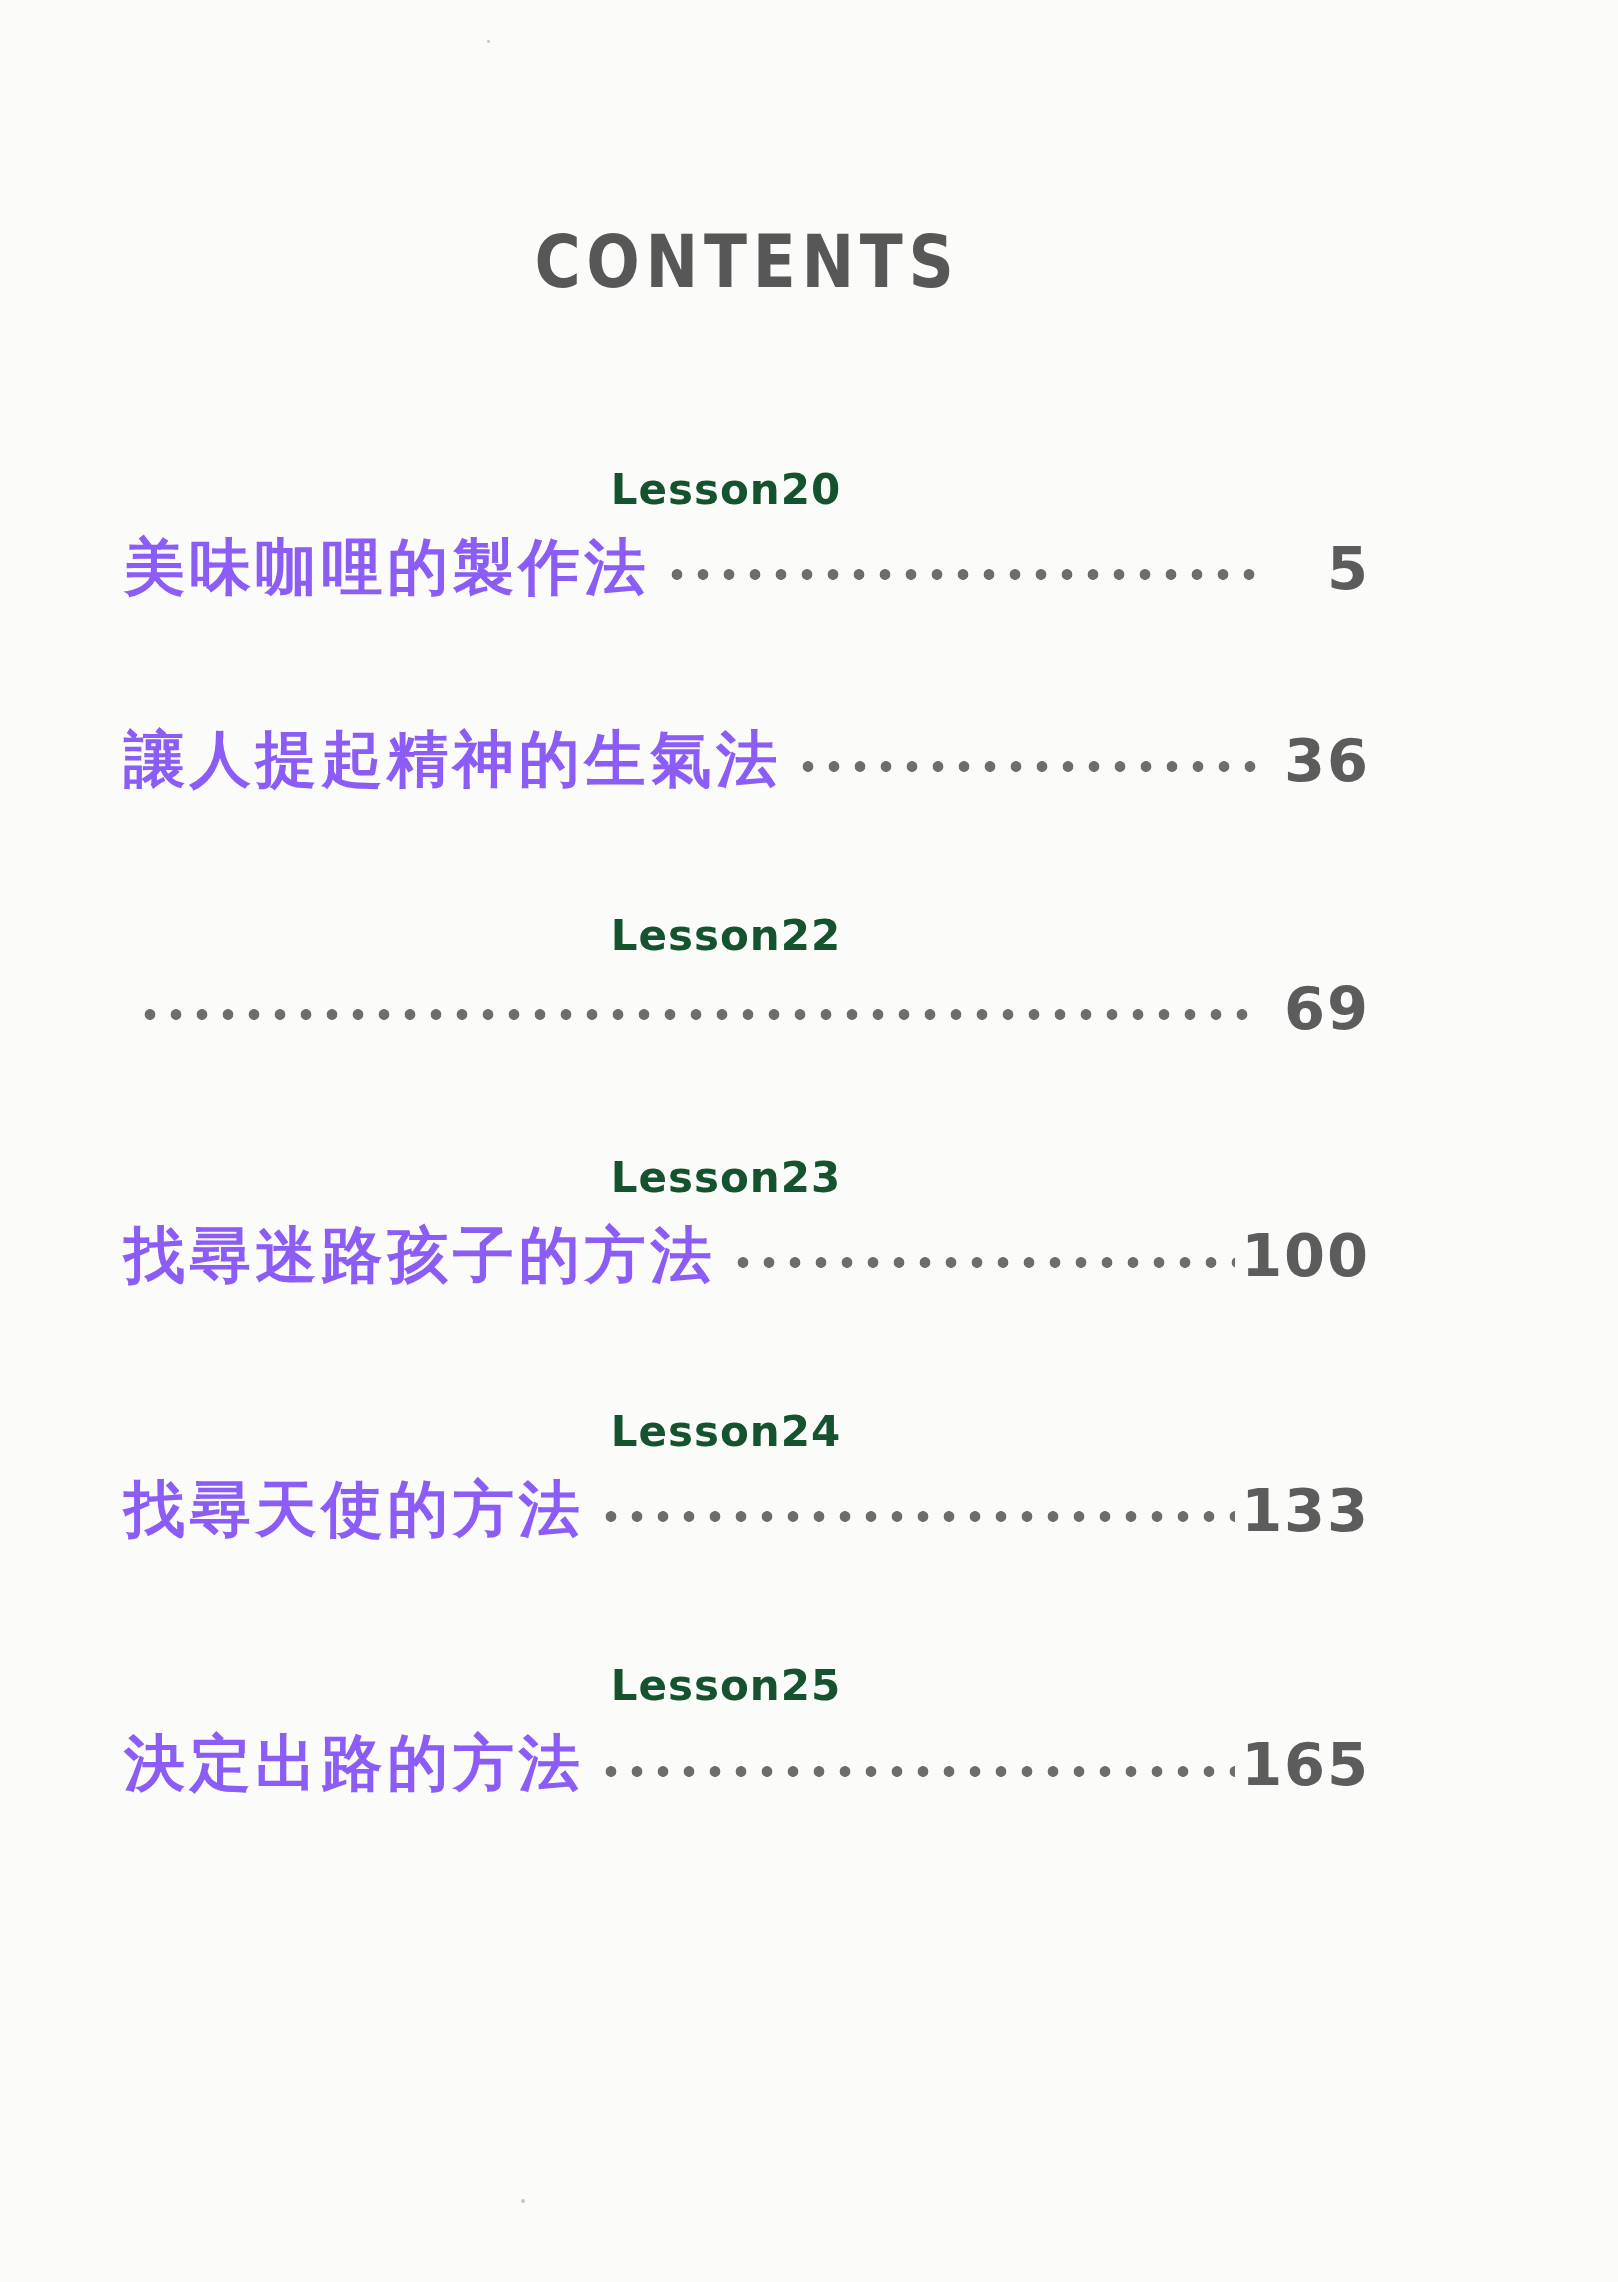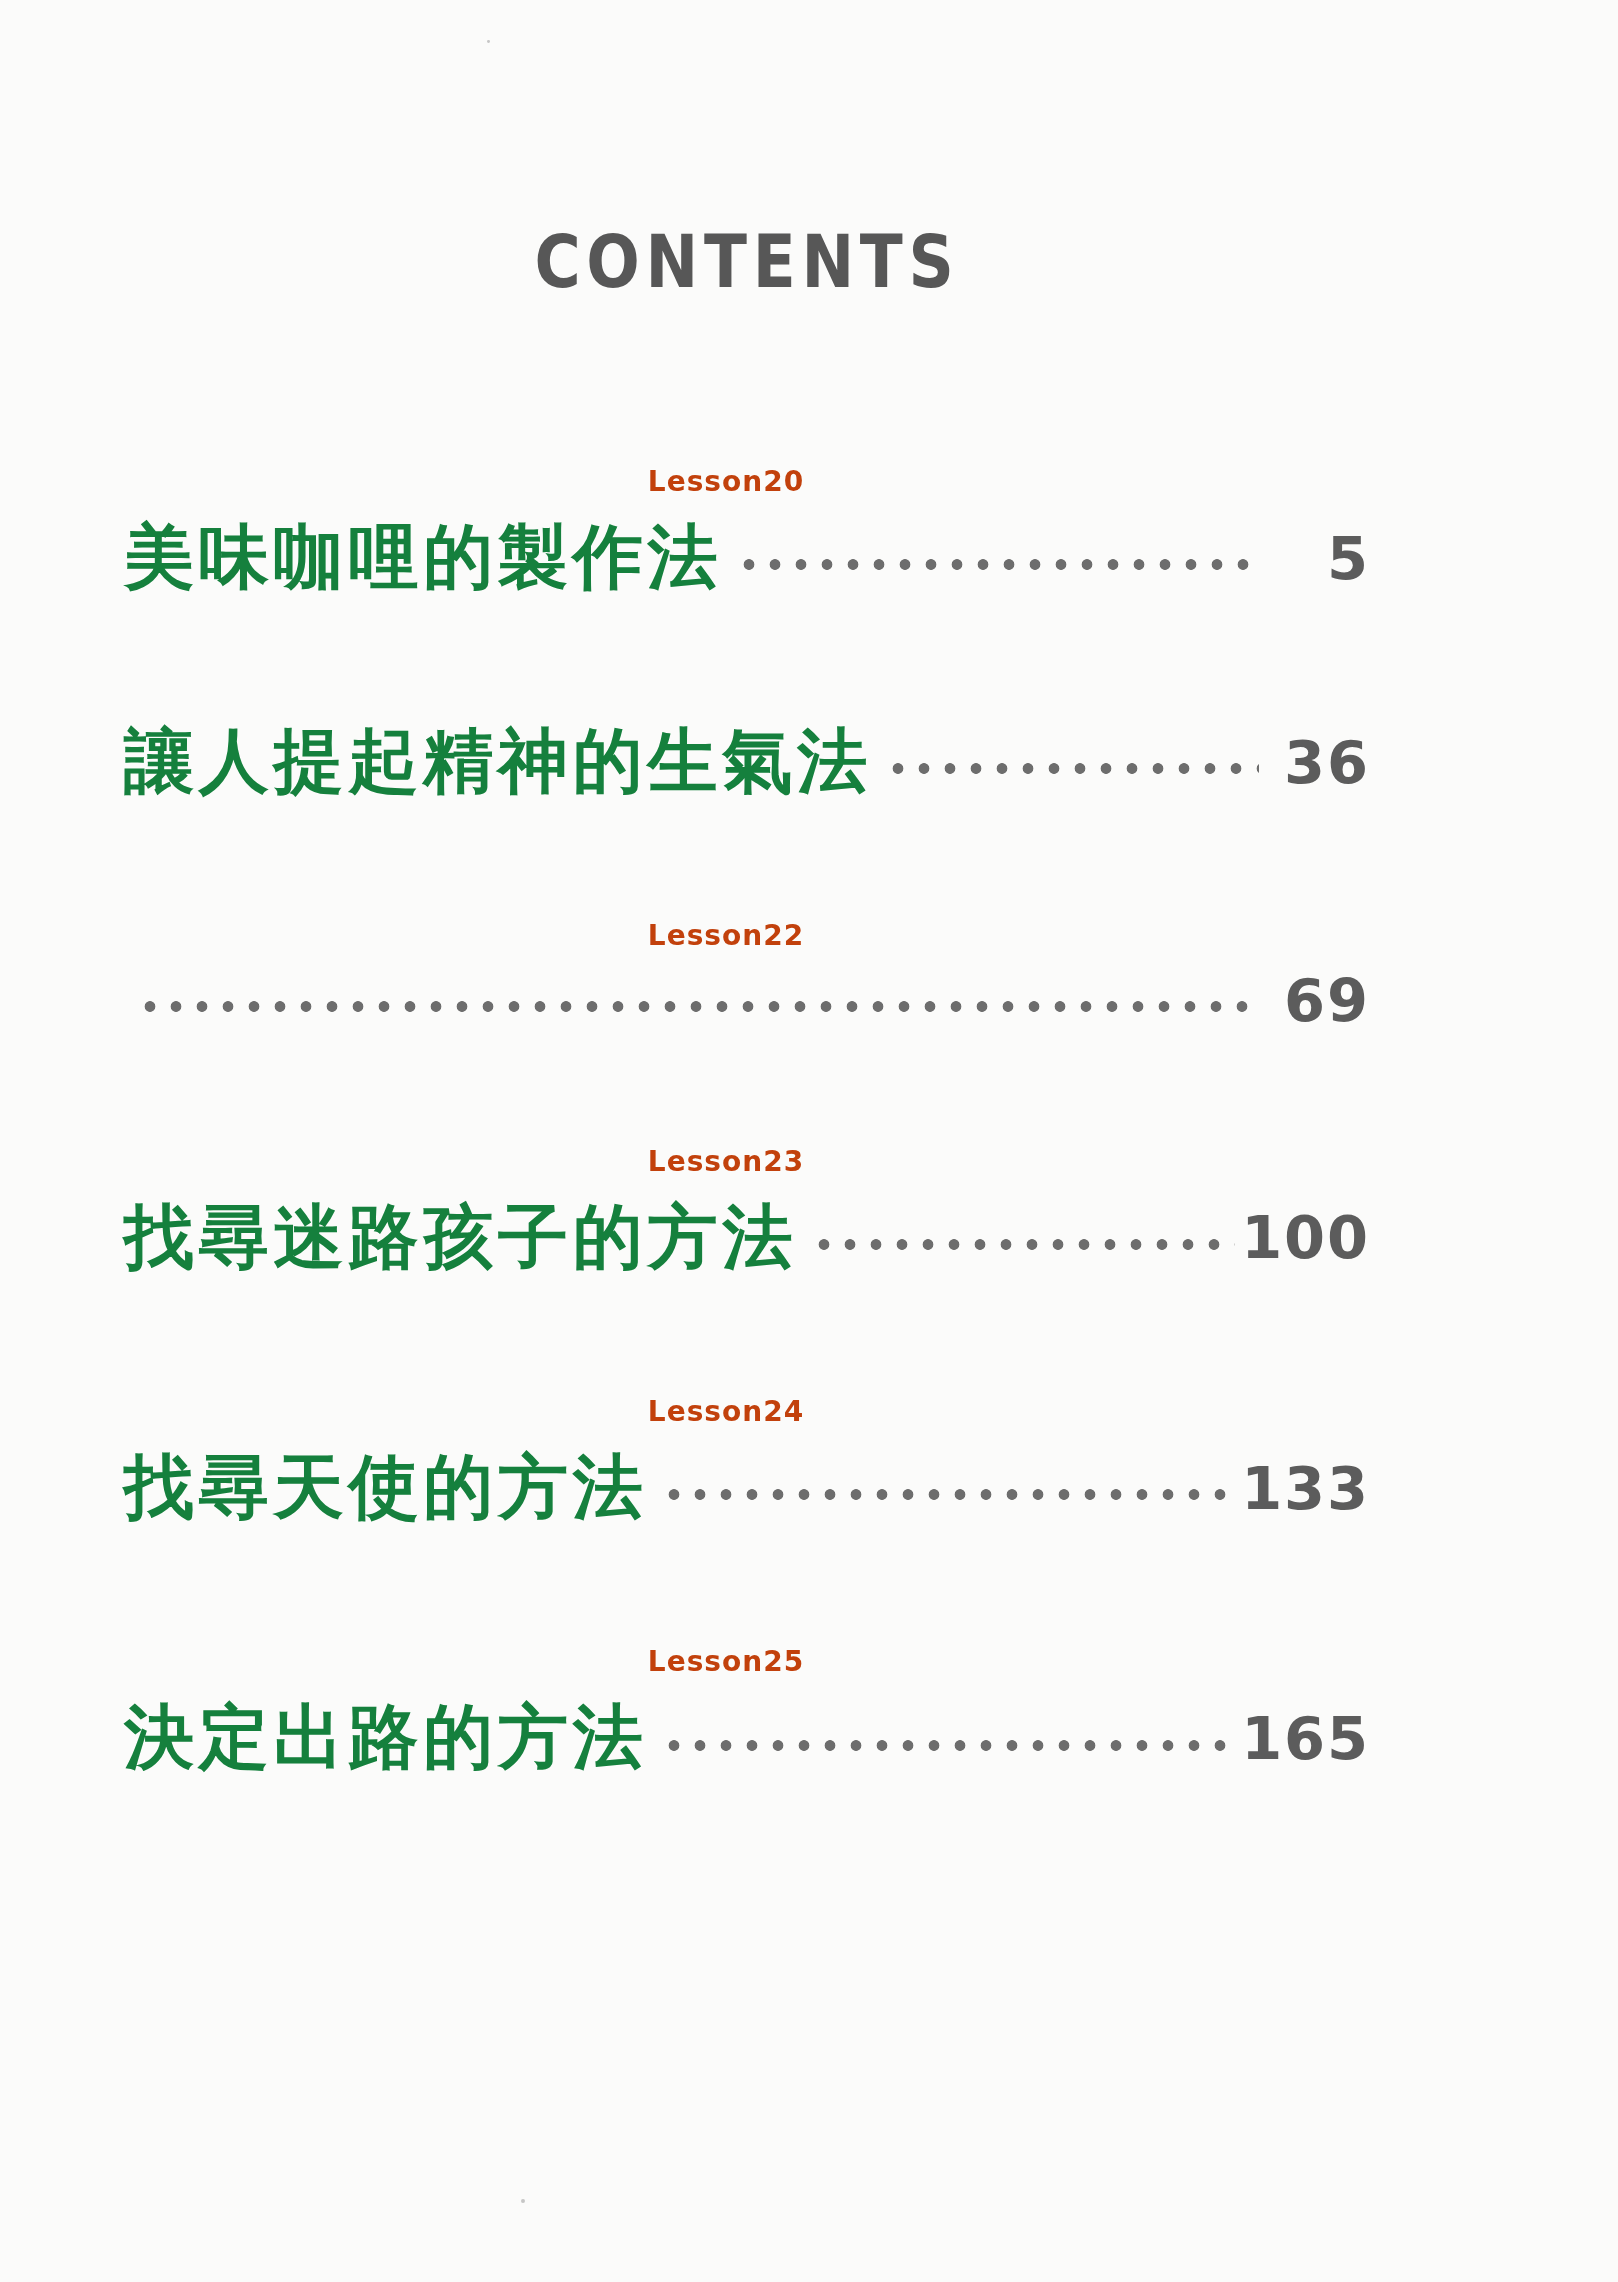--- a/index.html
+++ b/index.html
@@ -32,37 +32,37 @@
     font-stretch: condensed;
   }
   .toc {
     margin-top: 162px;
   }
   .entry {
     margin-bottom: 110px;
   }
   .lesson-label {
     text-align: center;
-    font-size: 28px;
+    font-size: 42px;
     font-weight: 600;
     letter-spacing: 1px;
-    color: #c2410c;
+    color: #14532d;
     margin: 0 0 13.3px 0;
     transform: translateX(-21px);
   }
   .title-row {
     display: flex;
     align-items: center;
     width: 100%;
   }
   .entry-title {
-    font-size: 70px;
+    font-size: 61px;
     font-weight: 800;
     letter-spacing: 4.8px;
-    color: #15803d;
+    color: #8b5cf6;
     white-space: nowrap;
     flex: 0 0 auto;
   }
   .leader {
     flex: 1 1 auto;
     height: 15px;
     margin: 13.3px 5.7px 0 13.3px;
     background-image: radial-gradient(circle at center, #6d6d6d 5px, rgba(0,0,0,0) 5.7px);
     background-size: 26px 15px;
     background-repeat: repeat-x;

